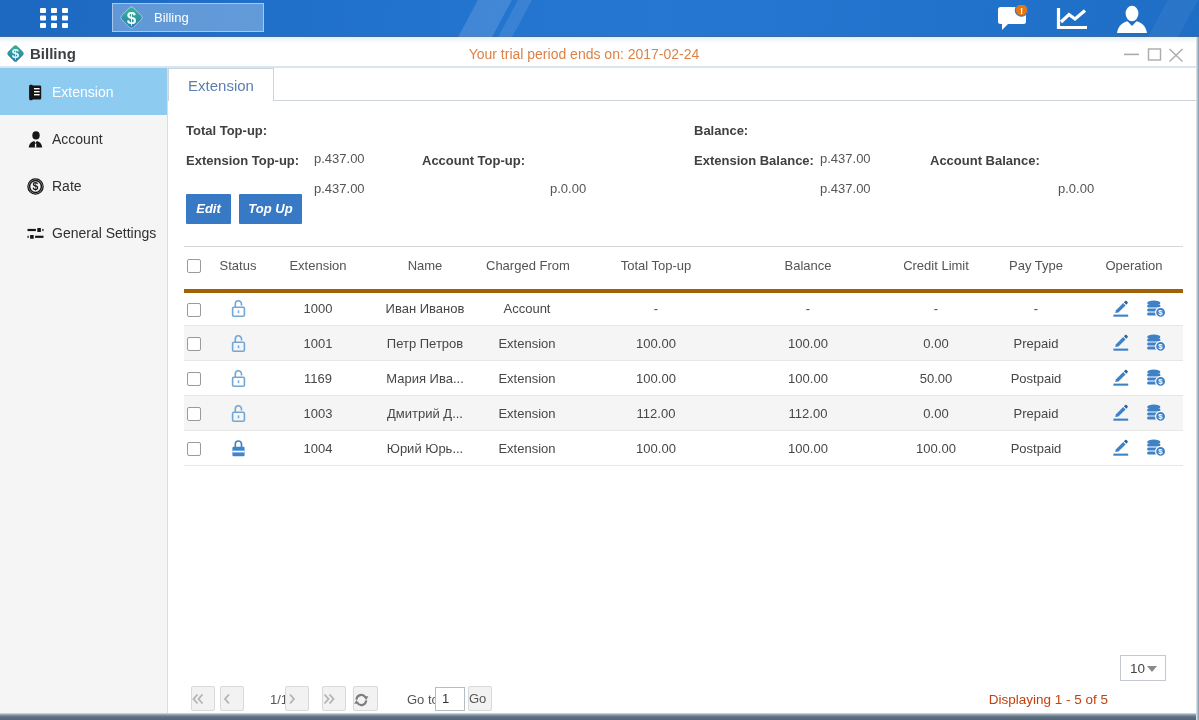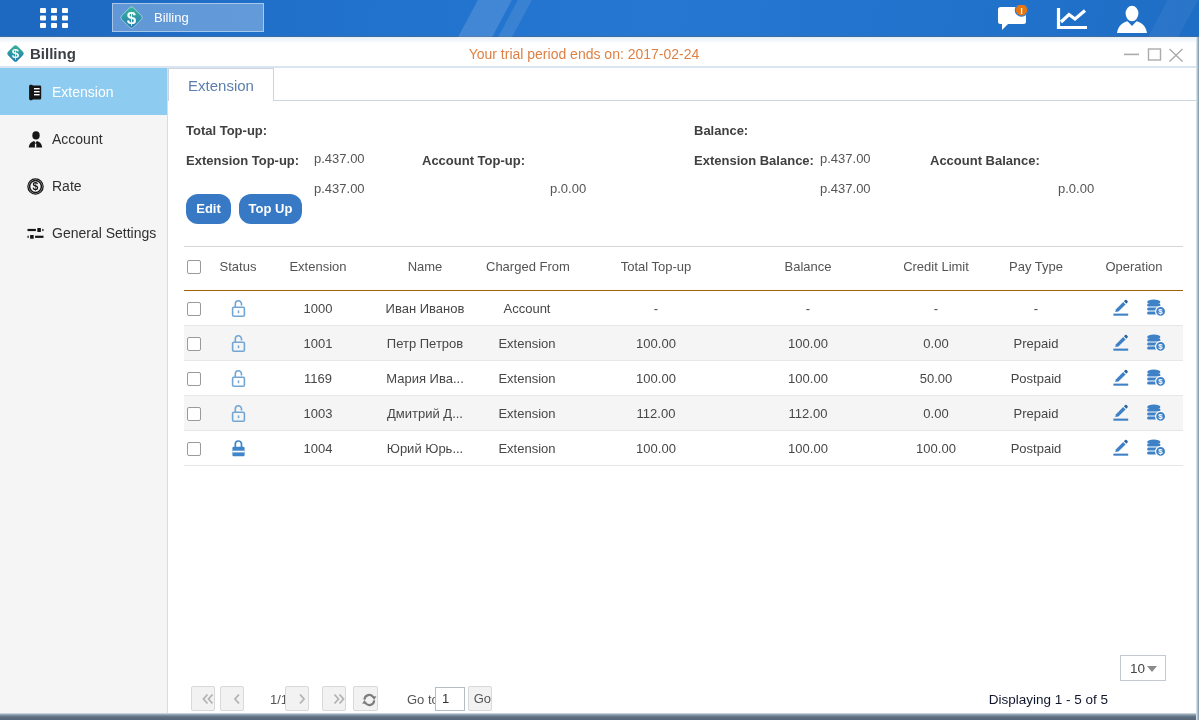--- a/index.html
+++ b/index.html
@@ -37,43 +37,43 @@
 .main { position:absolute; left:168px; top:68px; width:1029px; height:645px; background:#fff; }
 .tabstrip { position:absolute; left:0; top:0; width:1029px; height:33px; }
 .tabstrip .rest { position:absolute; left:106px; top:0; right:0; height:33px; border-bottom:1px solid #ccd4dc; }
 .tab-active { position:absolute; left:0; top:0; width:106px; height:33px; background:#fff;
   border:1px solid #ccd4dc; border-bottom:none; }
 .tab-active span { position:absolute; left:0; right:0; top:8px; text-align:center; font-size:15px; color:#5b7fae; }
 
 .statlbl { position:absolute; font-size:13px; font-weight:bold; color:#404040; }
 .statval { position:absolute; font-size:13px; color:#555;margin-top:28px; }
 
-.btn { position:absolute; top:126px; height:30px; background:#3879c5; border-radius:12px;
-  color:#fff; font-size:13px; font-weight:bold; text-align:center; line-height:30px; }
+.btn { position:absolute; top:126px; height:30px; background:#3879c5; border-radius:1px;
+  color:#fff; font-size:13px; font-weight:bold; text-align:center; line-height:30px;font-style:italic; }
 
 
 table.grid { position:absolute; left:16px; top:178px; width:999px; border-collapse:collapse; table-layout:fixed; }
 table.grid th { height:44px; font-size:13px; font-weight:normal; color:#545454; text-align:center;
-  border-top:1px solid #d6d6d6; border-bottom:1px solid #a16207; background:#fff;
+  border-top:1px solid #d6d6d6; border-bottom:4px solid #a16207; background:#fff;
   white-space:nowrap; padding-bottom:5px; }
 table.grid td { height:35px; font-size:13px; color:#474747; text-align:center;
   border-bottom:1px solid #e7e7e7; overflow:hidden; white-space:nowrap; text-overflow:ellipsis; }
 table.grid tr.alt td { background:#f5f5f5; }
 .cbx { display:inline-block; width:14px; height:14px; border:1px solid #9a9a9a; border-radius:2px; background:#fff; vertical-align:middle; }
 .opcell { padding-left:22px; }
 .opcell svg { vertical-align:middle; }
 
 
 .pgbtn { position:absolute; top:618px; width:24px; height:25px; background:#f2f2f2;
-  border:1px solid #d9d9d9; border-radius:2px; text-align:right; }
+  border:1px solid #d9d9d9; border-radius:2px; text-align:left; }
 .pgbtn svg { margin-top:6px; }
 .pgtext { position:absolute; top:624px; font-size:13px; color:#555;margin-left:16px; }
 .goinput { position:absolute; top:619px; width:30px; height:24px; border:1px solid #b5bcc2; background:#fff;
   font-size:13px; color:#333; text-align:left; padding-left:6px; line-height:22px; }
-.displaying { position:absolute; top:624px; left:820px; width:120px; text-align:right; font-size:13.5px; color:#0f172a; }
+.displaying { position:absolute; top:624px; left:820px; width:120px; text-align:right; font-size:13.5px; color:#c2410c; }
 .pgsel { position:absolute; top:587px; left:952px; width:46px; height:26px; border:1px solid #c3c9ce; background:#fff; }
 .pgsel .num { position:absolute; left:9px; top:5px; font-size:13.5px; color:#444; }
 .pgsel .tri { position:absolute; right:8px; top:10px; width:0; height:0;
   border-left:5.5px solid transparent; border-right:5.5px solid transparent; border-top:6px solid #8a8a8a; }
 
 
 .bottomframe { position:absolute; left:0; top:713px; width:1199px; height:7px;
   background:linear-gradient(#dce3e9 0%, #7e91a1 30%, #5b6d7f 60%, #556779 100%); }
 .rightframe { position:absolute; left:1196px; top:37px; width:3px; height:683px;
   background:linear-gradient(90deg,#e8f0f5,#7b92a4); }

